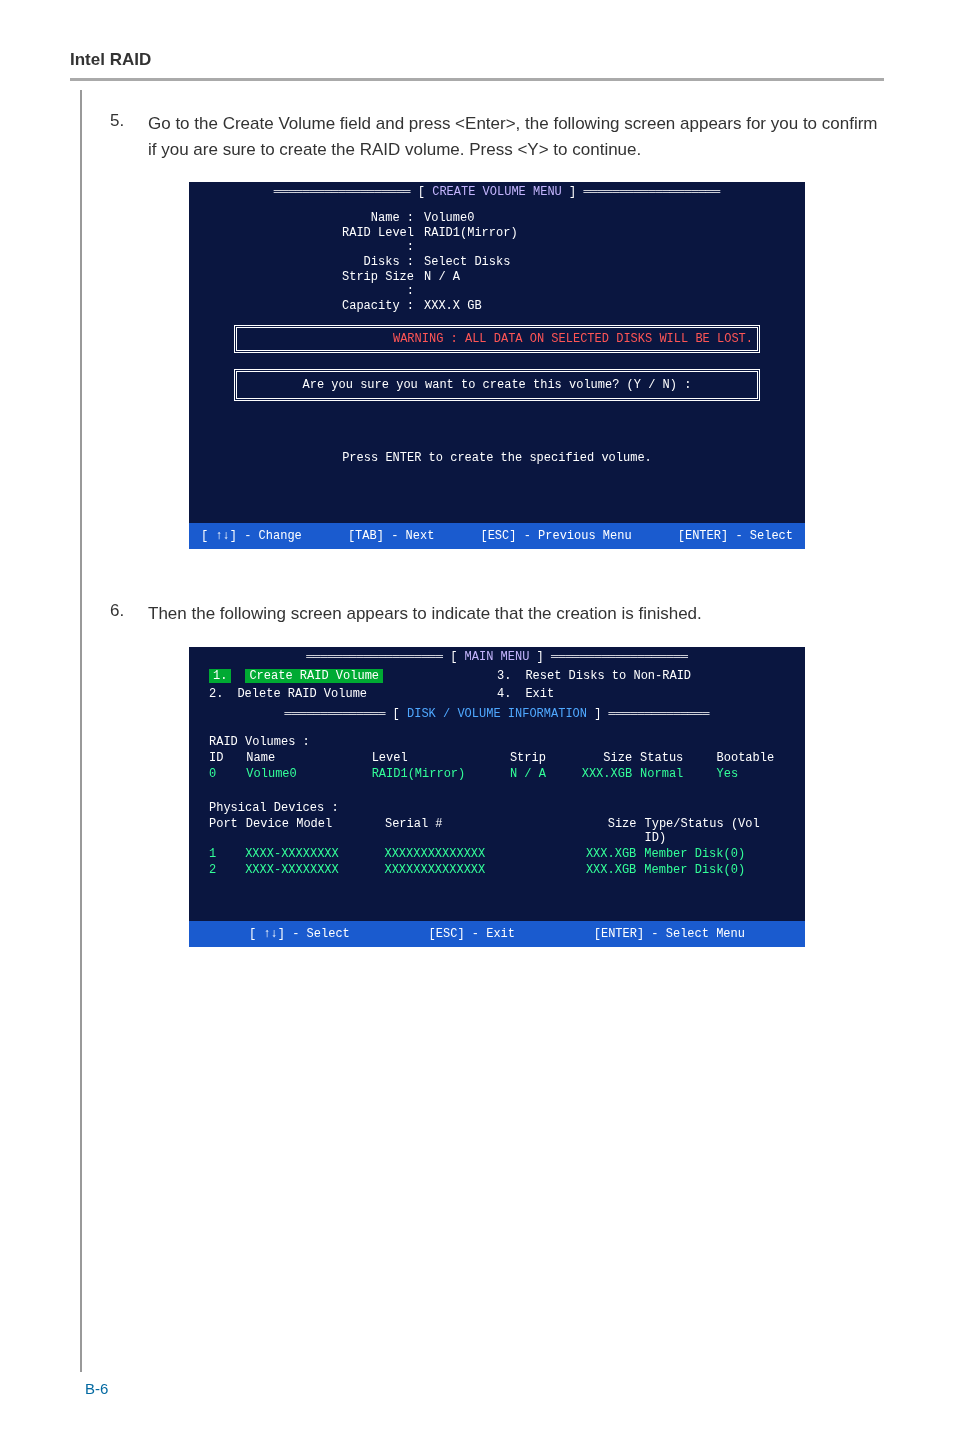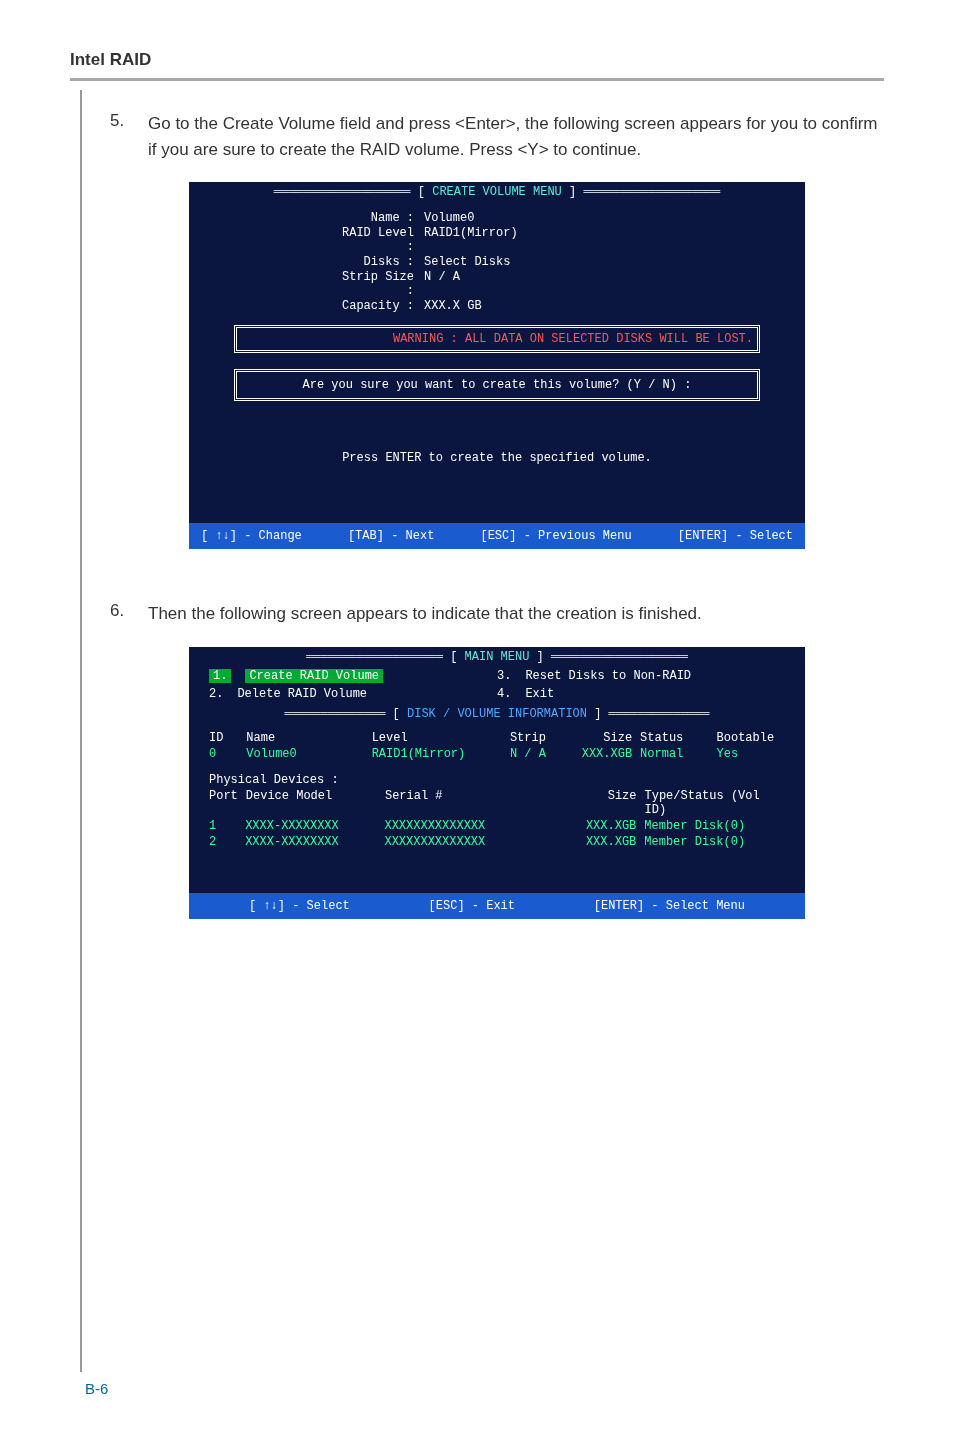--- a/index.html
+++ b/index.html
@@ -58,21 +58,21 @@
       margin: 10px auto 30px auto;
       background: #0a1640;
       color: #fff;
       font-family: 'Courier New', monospace;
       font-size: 12px;
       border: 2px solid #fff;
       position: relative;
     }
     .bios-title {
       text-align: center;
-      color: #5eead4;
+      color: #c4b5fd;
       padding: 3px 0;
       background: #0a1640;
     }
     .bios-title::before { content: "═══════════════════ [  "; color: #fff; }
     .bios-title::after { content: "  ] ═══════════════════"; color: #fff; }
     .bios-body {
       padding: 8px 15px;
       color: #fff;
     }
     .kv-row {
@@ -231,39 +231,40 @@
             <span class="menu-num">2.</span>
             <span class="menu-label">Delete  RAID  Volume</span>
           </div>
         <div class="menu-item">
             <span class="menu-num">4.</span>
             <span class="menu-label">Exit</span>
           </div>
       </div>
       <div class="section-title">DISK / VOLUME INFORMATION</div>
       <div class="tbl">
+        <div class="tbl-head">RAID  Volumes :</div>
         <div class="tbl-row">
           <span class="c-id">ID</span>
           <span class="c-name">Name</span>
           <span class="c-level">Level</span>
           <span class="c-strip">Strip</span>
           <span class="c-size">Size</span>
           <span class="c-status">Status</span>
           <span class="c-boot">Bootable</span>
         </div>
         <div class="tbl-row green">
           <span class="c-id">0</span>
           <span class="c-name">Volume0</span>
           <span class="c-level">RAID1(Mirror)</span>
           <span class="c-strip">N / A</span>
           <span class="c-size">XXX.XGB</span>
           <span class="c-status">Normal</span>
           <span class="c-boot">Yes</span>
         </div>
-        <div class="tbl-head" style="margin-top:12px;">Physical  Devices :</div>
+        <div class="tbl-head" style="margin-top:20px;">Physical  Devices :</div>
         <div class="tbl-row">
           <span class="p-port">Port</span>
           <span class="p-model">Device  Model</span>
           <span class="p-serial">Serial  #</span>
           <span class="p-size">Size</span>
           <span class="p-type">Type/Status (Vol  ID)</span>
         </div>
         <div class="tbl-row green">
           <span class="p-port">1</span>
           <span class="p-model">XXXX-XXXXXXXX</span>

